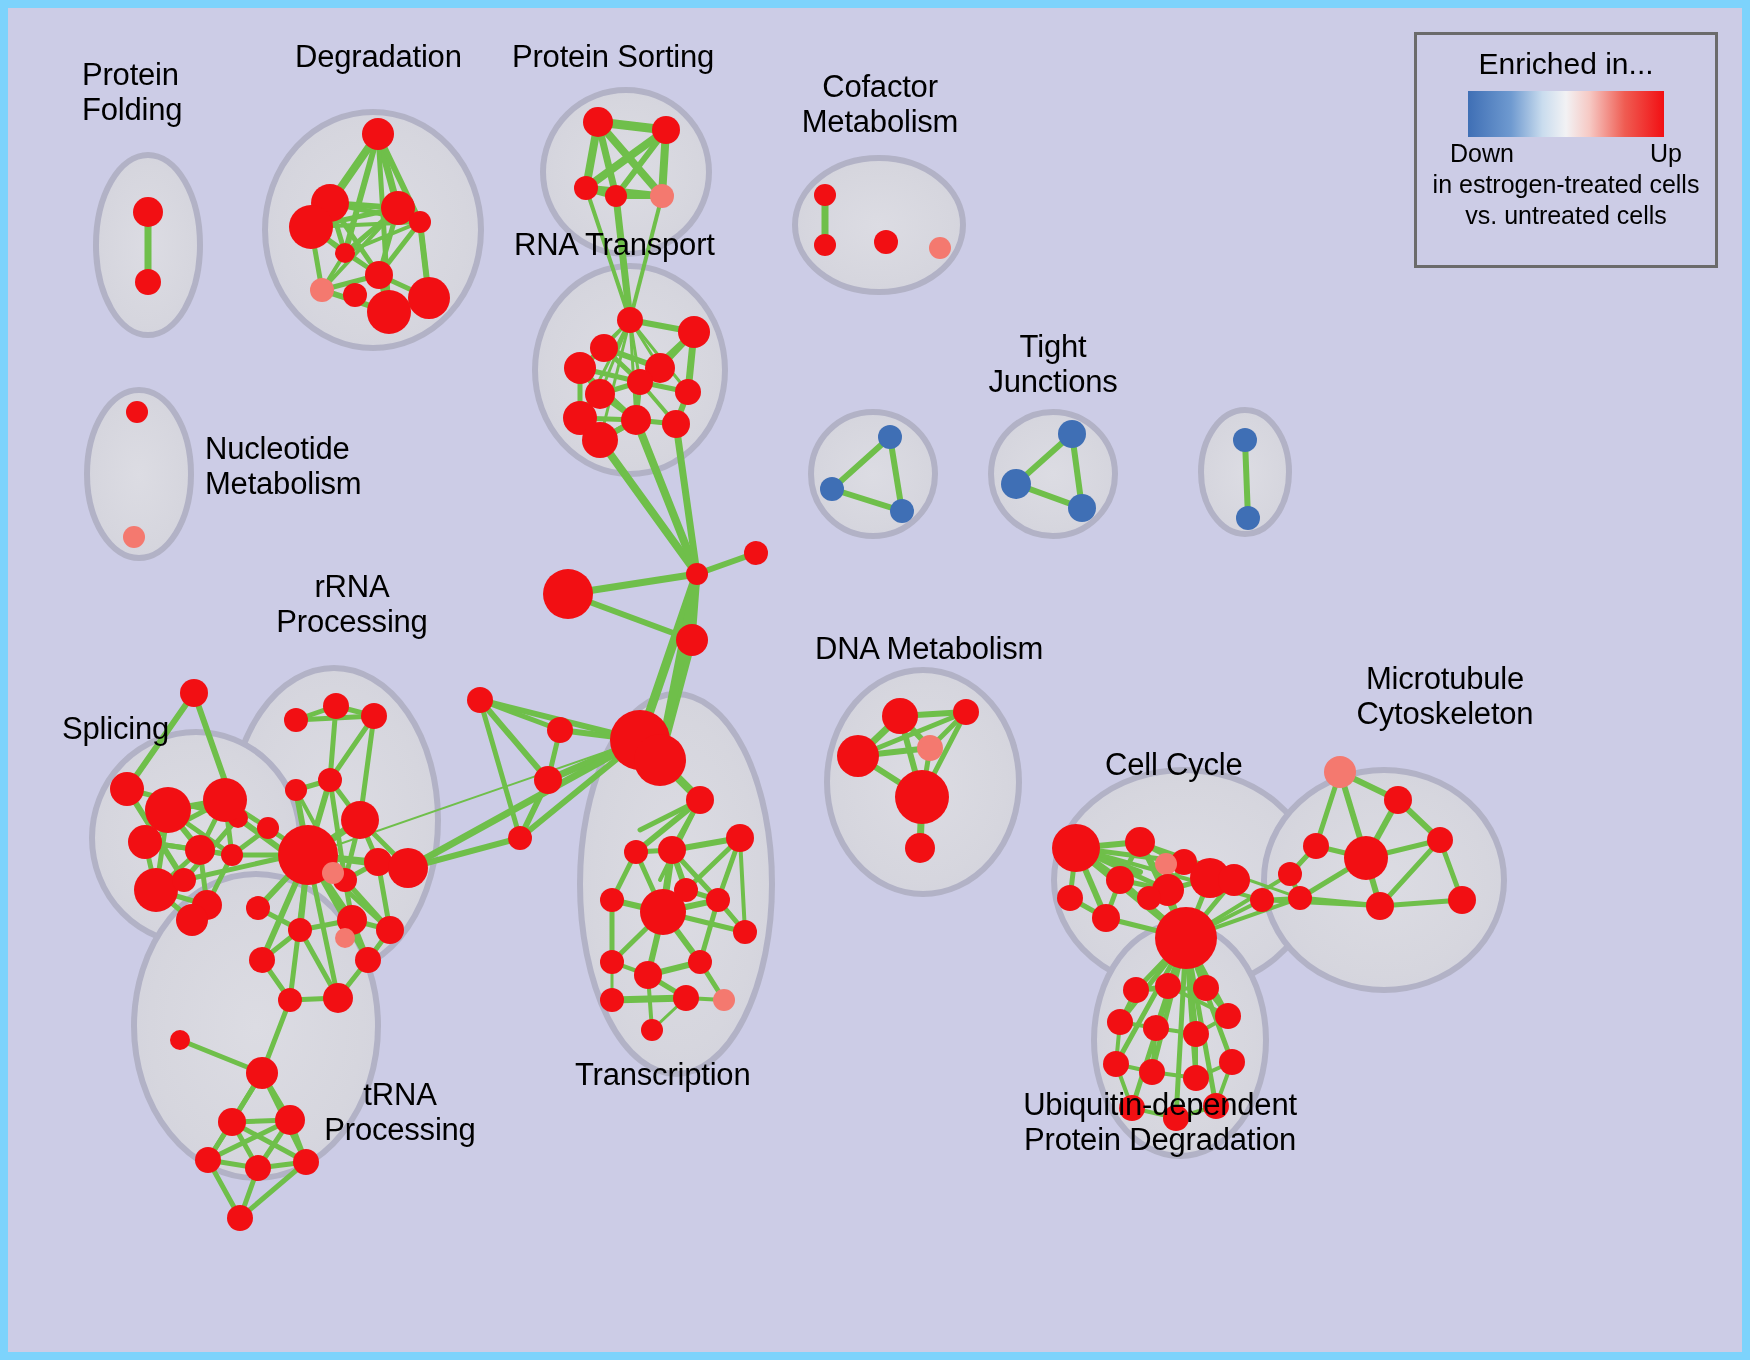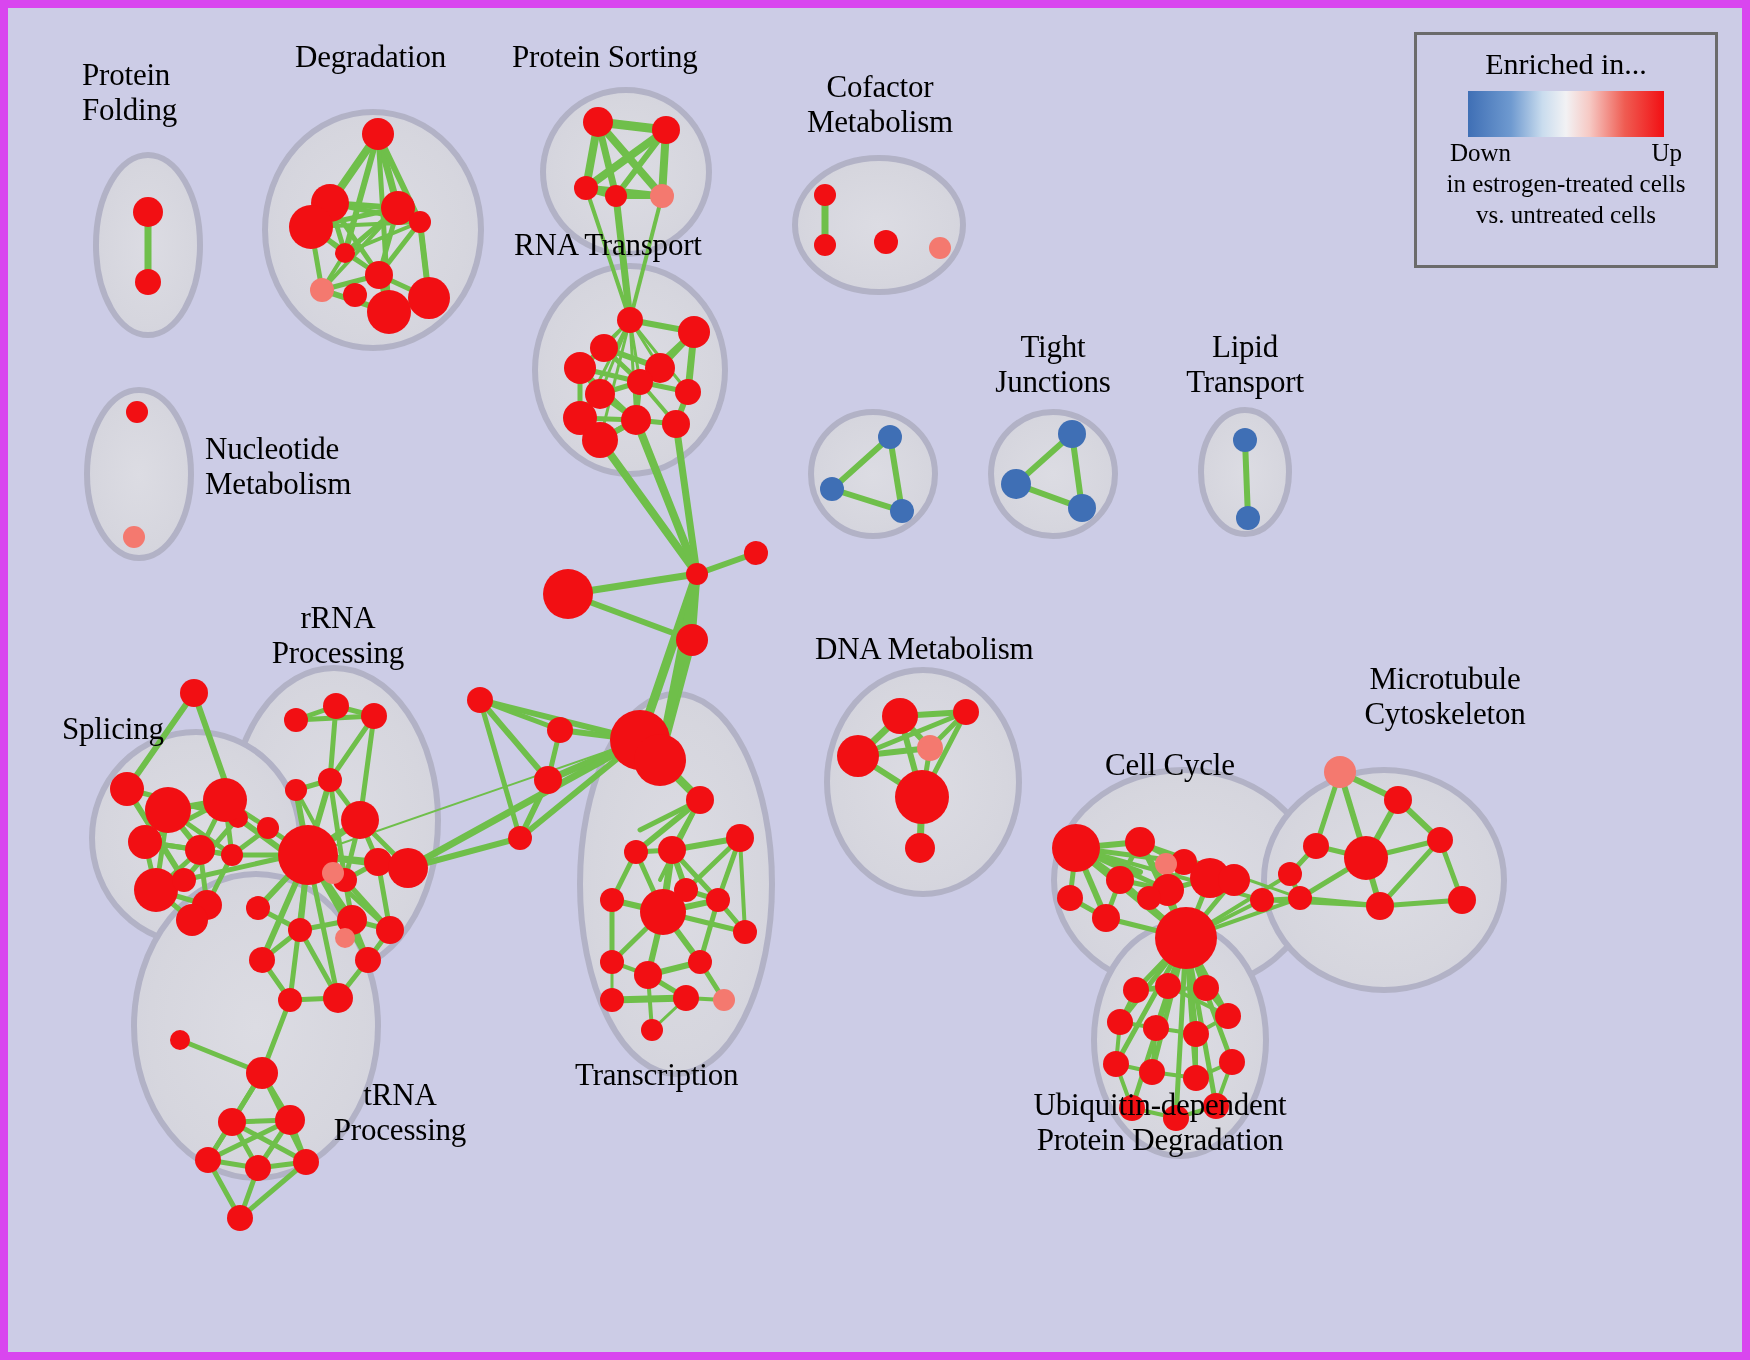--- a/index.html
+++ b/index.html
@@ -1,17 +1,17 @@
 <!DOCTYPE html>
 <html><head>
 <meta charset="utf-8">
 <style>
   html,body{margin:0;padding:0;background:#ffffff;}
-  #stage{position:relative;width:1750px;height:1360px;background:#d946ef;overflow:hidden;
-         font-family:Liberation Serif, serif;}
+  #stage{position:relative;width:1750px;height:1360px;background:#7dd3fc;overflow:hidden;
+         font-family:Liberation Sans, sans-serif;}
   #canvasbg{position:absolute;left:8px;top:8px;width:1734px;height:1344px;background:#ccccE6;}
   svg#net{position:absolute;left:0;top:0;width:1750px;height:1360px;}
   .clabel{position:absolute;color:#000;font-size:31px;line-height:1.12;font-weight:400;
           white-space:pre;letter-spacing:-0.2px;}
   .clabel.c{text-align:center;}
   #legend{position:absolute;left:1414px;top:32px;width:304px;height:236px;
           background:#ccccE6;border:3px solid #6b6b6b;box-sizing:border-box;}
   #legend .ltitle{text-align:center;font-size:30px;color:#000;margin-top:12px;}
   #legend .bar{margin:10px auto 0;width:196px;height:46px;
       background:linear-gradient(to right,#3f6fb5 0%,#6f9ad0 22%,#c9dcee 38%,#f2f2f4 50%,#f6c9c4 62%,#ef5c52 80%,#f20f13 100%);}
@@ -609,25 +609,23 @@
 
   <div class="clabel" style="left:82px;top:58px;">Protein
 Folding</div>
   <div class="clabel" style="left:295px;top:40px;">Degradation</div>
   <div class="clabel" style="left:512px;top:40px;">Protein Sorting</div>
   <div class="clabel" style="left:514px;top:228px;">RNA Transport</div>
   <div class="clabel c" style="left:780px;top:70px;width:200px;">Cofactor
 Metabolism</div>
   <div class="clabel c" style="left:973px;top:330px;width:160px;">Tight
 Junctions</div>
-  <div class="clabel c" style="left:1155px;top:330px;width:180px;">Lipid
-Transport</div>
   <div class="clabel" style="left:205px;top:432px;">Nucleotide
 Metabolism</div>
-  <div class="clabel c" style="left:238px;top:570px;width:200px;margin-top:31px;">rRNA
+  <div class="clabel c" style="left:252px;top:570px;width:200px;">rRNA
 Processing</div>
   <div class="clabel" style="left:62px;top:712px;">Splicing</div>
   <div class="clabel" style="left:815px;top:632px;">DNA Metabolism</div>
   <div class="clabel c" style="left:1300px;top:662px;width:290px;">Microtubule
 Cytoskeleton</div>
   <div class="clabel" style="left:1105px;top:748px;">Cell Cycle</div>
   <div class="clabel" style="left:575px;top:1058px;">Transcription</div>
   <div class="clabel c" style="left:300px;top:1078px;width:200px;">tRNA
 Processing</div>
   <div class="clabel c" style="left:990px;top:1088px;width:340px;">Ubiquitin-dependent

